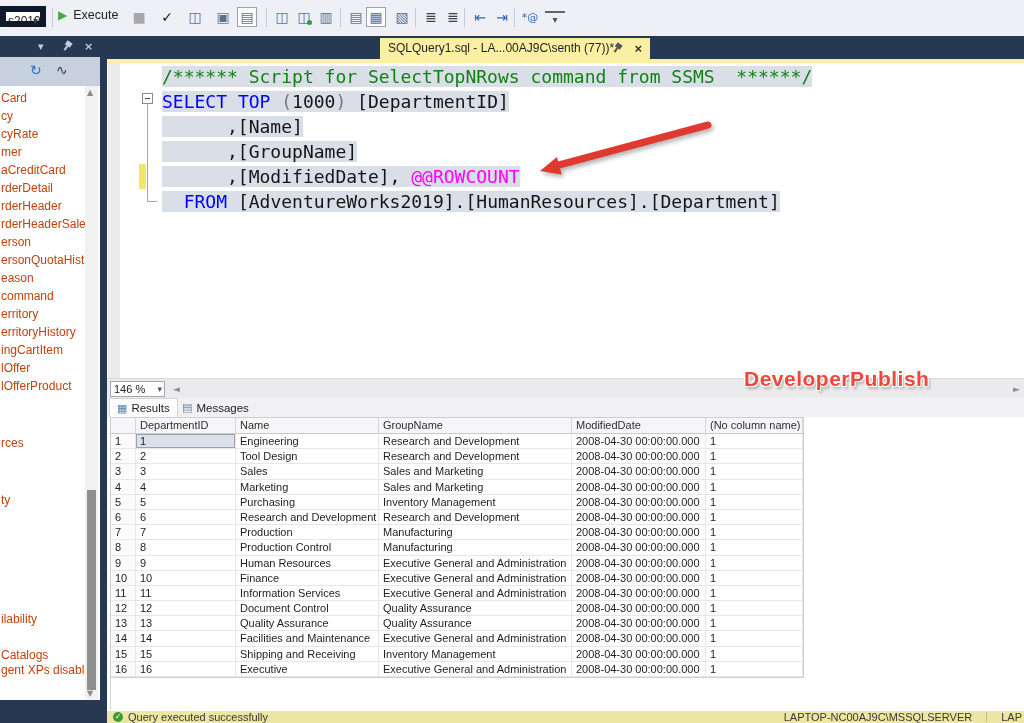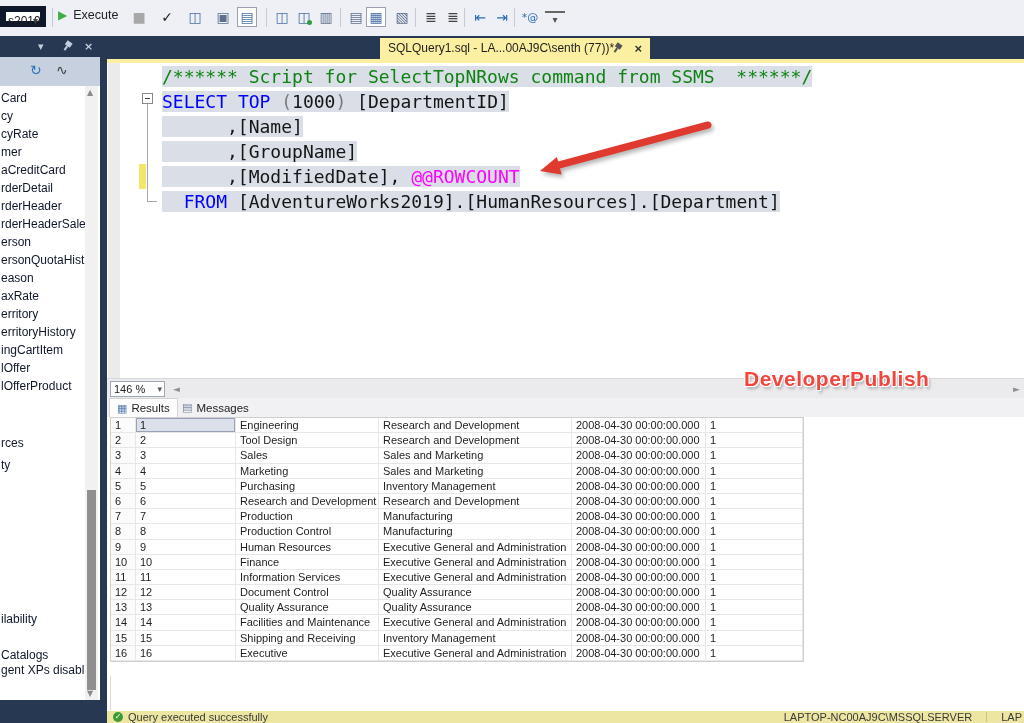--- a/index.html
+++ b/index.html
@@ -25,21 +25,21 @@
   
   #sb-header{position:absolute;left:0;top:36px;width:100px;height:21px;background:#273852;}
   #sb-header .hicon{position:absolute;top:4px;color:#c3cddd;font-size:11px;font-family:"DejaVu Sans",sans-serif;}
   .pinshape{position:absolute;width:10px;height:13px;transform:rotate(35deg);}
   .pinshape::before{content:"";position:absolute;top:1px;left:2px;width:6px;height:5px;background:#c3cddd;}
   .pinshape::after{content:"";position:absolute;top:6px;left:4px;width:2px;height:5px;background:#c3cddd;}
   #sb-toolbar{position:absolute;left:0;top:57px;width:100px;height:29px;background:#c6d0df;}
   #sb-toolbar .sicon{position:absolute;top:5px;font-size:14px;font-family:"DejaVu Sans",sans-serif;}
   #sb-list{position:absolute;left:0;top:86px;width:85px;height:614px;background:#fff;overflow:hidden;}
   #sb-white{position:absolute;left:0;top:57px;width:100px;height:643px;background:#fff;}
-  .sb-item{position:absolute;left:1px;height:16px;font-size:12px;color:#0f172a;white-space:nowrap;line-height:15px;}
+  .sb-item{position:absolute;left:1px;height:16px;font-size:12px;color:#c2410c;white-space:nowrap;line-height:15px;}
   #sb-scroll{position:absolute;left:85px;top:86px;width:13px;height:614px;background:#f1f1f1;}
   #sb-scroll .arr{position:absolute;left:2px;font-size:8px;color:#8a8a8a;font-family:"DejaVu Sans",sans-serif;}
   #sb-thumb{position:absolute;left:2px;top:404px;width:9px;height:200px;background:#8f8f8f;}
   #divider{position:absolute;left:100px;top:36px;width:7px;height:687px;background:#273852;}
   #sb-bottom{position:absolute;left:0;top:700px;width:100px;height:23px;background:#273852;}
 
   
   #tabstrip{position:absolute;left:107px;top:36px;width:917px;height:27px;background:#273852;}
   .tab{position:absolute;top:2px;height:21px;line-height:21px;font-size:12px;box-sizing:border-box;
        padding-left:8px;white-space:nowrap;overflow:hidden;}
@@ -165,28 +165,28 @@
       <div class="sb-item" style="top: 23px;">cy</div>
       <div class="sb-item" style="top: 41px;">cyRate</div>
       <div class="sb-item" style="top: 59px;">mer</div>
       <div class="sb-item" style="top: 77px;">aCreditCard</div>
       <div class="sb-item" style="top: 95px;">rderDetail</div>
       <div class="sb-item" style="top: 113px;">rderHeader</div>
       <div class="sb-item" style="top: 131px; text-align: right;">rderHeaderSale</div>
       <div class="sb-item" style="top: 149px;">erson</div>
       <div class="sb-item" style="top: 167px;">ersonQuotaHist</div>
       <div class="sb-item" style="top: 185px;">eason</div>
-      <div class="sb-item" style="top: 203px;">axRate</div>
+      <div class="sb-item" style="top: 203px;">command</div>
       <div class="sb-item" style="top: 221px;">erritory</div>
       <div class="sb-item" style="top: 239px;">erritoryHistory</div>
       <div class="sb-item" style="top: 257px;">ingCartItem</div>
       <div class="sb-item" style="top: 275px;">lOffer</div>
       <div class="sb-item" style="top: 293px;">lOfferProduct</div>
       <div class="sb-item" style="top: 350px;">rces</div>
-      <div class="sb-item" style="top: 372px;">ty</div>
+      <div class="sb-item" style="top: 407px;">ty</div>
       <div class="sb-item" style="top: 526px;">ilability</div>
       <div class="sb-item" style="top: 562px;">Catalogs</div>
       <div class="sb-item" style="top: 577px;">gent XPs disabl</div>
     </div>
   <div id="sb-scroll">
     <span class="arr" style="top:2px">▲</span>
     <div id="sb-thumb"></div>
     <span class="arr" style="bottom:2px">▼</span>
   </div>
   <div id="divider"></div>
@@ -229,20 +229,28 @@
       <span>Results</span>
     </div>
     <div class="rtab" style="left:68px">
       <span class="ricon" style="color:#7a8aa0">▤</span>
       <span>Messages</span>
     </div>
   </div>
 
   <div id="grid">
       <div class="grow">
+        <div class="gh" style="width: 25px; flex: 0 0 auto;"></div>
+        <div class="gh" style="width: 100px; flex: 0 0 auto;">DepartmentID</div>
+        <div class="gh" style="width: 143px; flex: 0 0 auto;">Name</div>
+        <div class="gh" style="width: 193px; flex: 0 0 auto;">GroupName</div>
+        <div class="gh" style="width: 134px; flex: 0 0 auto;">ModifiedDate</div>
+        <div class="gh" style="width: 97px; flex: 0 0 auto;">(No column name)</div>
+      </div>
+      <div class="grow">
         <div class="gc rownum" style="width: 25px; flex: 0 0 auto;">1</div>
         <div class="gc selcell" style="width: 100px; flex: 0 0 auto;">1</div>
         <div class="gc" style="width: 143px; flex: 0 0 auto;">Engineering</div>
         <div class="gc" style="width: 193px; flex: 0 0 auto;">Research and Development</div>
         <div class="gc" style="width: 134px; flex: 0 0 auto;">2008-04-30 00:00:00.000</div>
         <div class="gc" style="width: 97px; flex: 0 0 auto;">1</div>
       </div>
       <div class="grow">
         <div class="gc rownum" style="width: 25px; flex: 0 0 auto;">2</div>
         <div class="gc" style="width: 100px; flex: 0 0 auto;">2</div>

